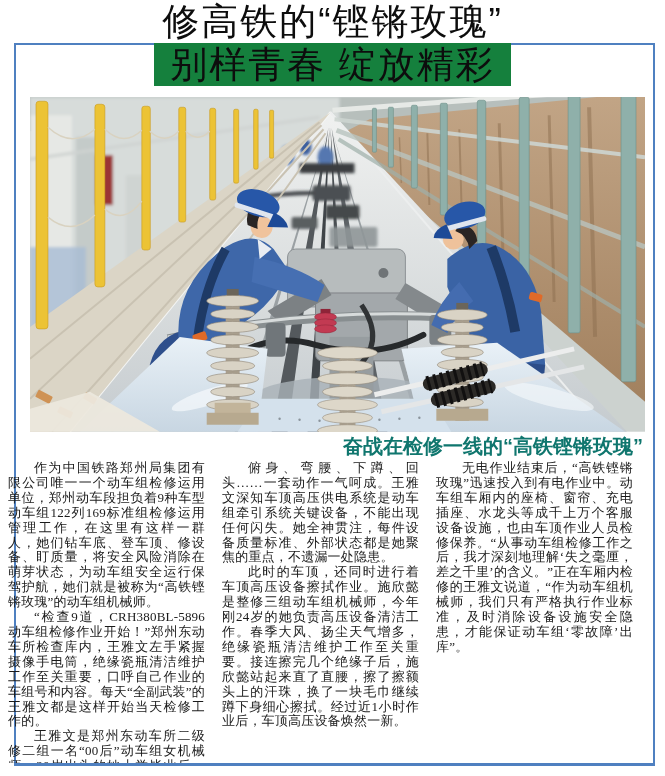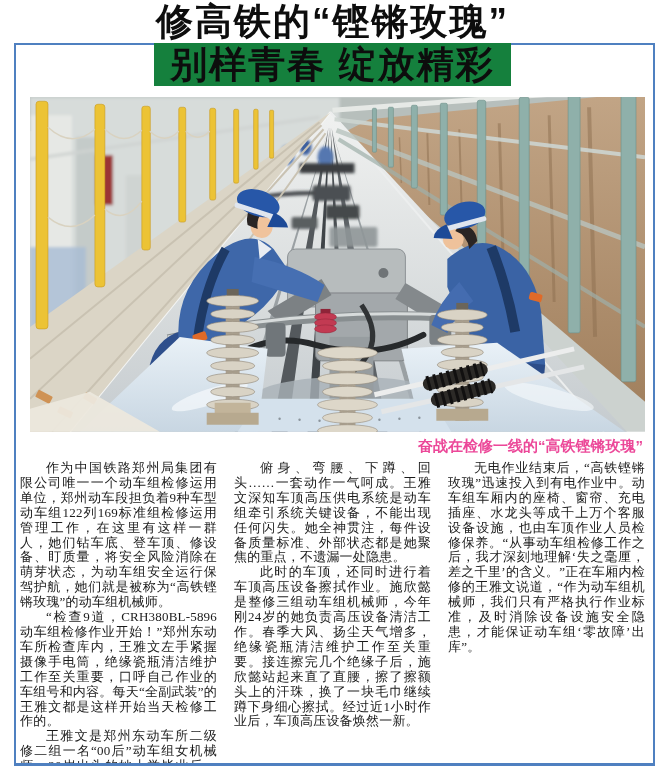--- a/index.html
+++ b/index.html
@@ -1,34 +1,34 @@
 <!DOCTYPE html>
 <html><head>
 <meta charset="utf-8">
 <style>
   html,body{margin:0;padding:0;background:#ffffff;}
   .page{position:relative;width:665px;height:776px;background:#ffffff;overflow:hidden;
         font-family:"Liberation Serif",serif;color:#1c1c1c;}
   
   .headline{position:absolute;top:0;left:0;width:665px;text-align:center;z-index:3;
-            font-family:"Liberation Sans",sans-serif;font-weight:bold;color:#0d0d0d;}
+            font-family:"Liberation Sans",sans-serif;font-weight:normal;color:#0d0d0d;}
   .h-line{font-size:37px;line-height:43px;letter-spacing:2px;}
   .h-line2-bg{display:inline-block;background:#15803d;padding:0 16px;}
   
   .frame{position:absolute;left:14px;top:43px;width:641px;height:723px;box-sizing:border-box;
          border:2px solid #4f80c0;border-bottom-width:3px;z-index:1;}
   
   .photo{position:absolute;left:30px;top:97px;width:615px;height:335px;z-index:2;overflow:hidden;}
   .photo svg{display:block;}
   
   .caption{position:absolute;top:436px;right:22px;z-index:2;
            font-family:"Liberation Sans",sans-serif;font-weight:bold;
-           font-size:15px;line-height:20px;color:#ec4899;}
-  
-  .cols{position:absolute;left:20px;top:461px;width:625px;height:302px;z-index:2;
+           font-size:20px;line-height:20px;color:#0f766e;}
+  
+  .cols{position:absolute;left:8px;top:461px;width:625px;height:302px;z-index:2;
         display:flex;gap:17px;}
   .col{width:197px;height:302px;overflow:hidden;}
   .col p{margin:0;font-size:13px;line-height:14.9px;text-align:justify;
          letter-spacing:0.2px;color:#1a1a1a;}
   .indent{text-indent:2em;}
 </style>
 </head>
 <body>
 
 <div class="page">

